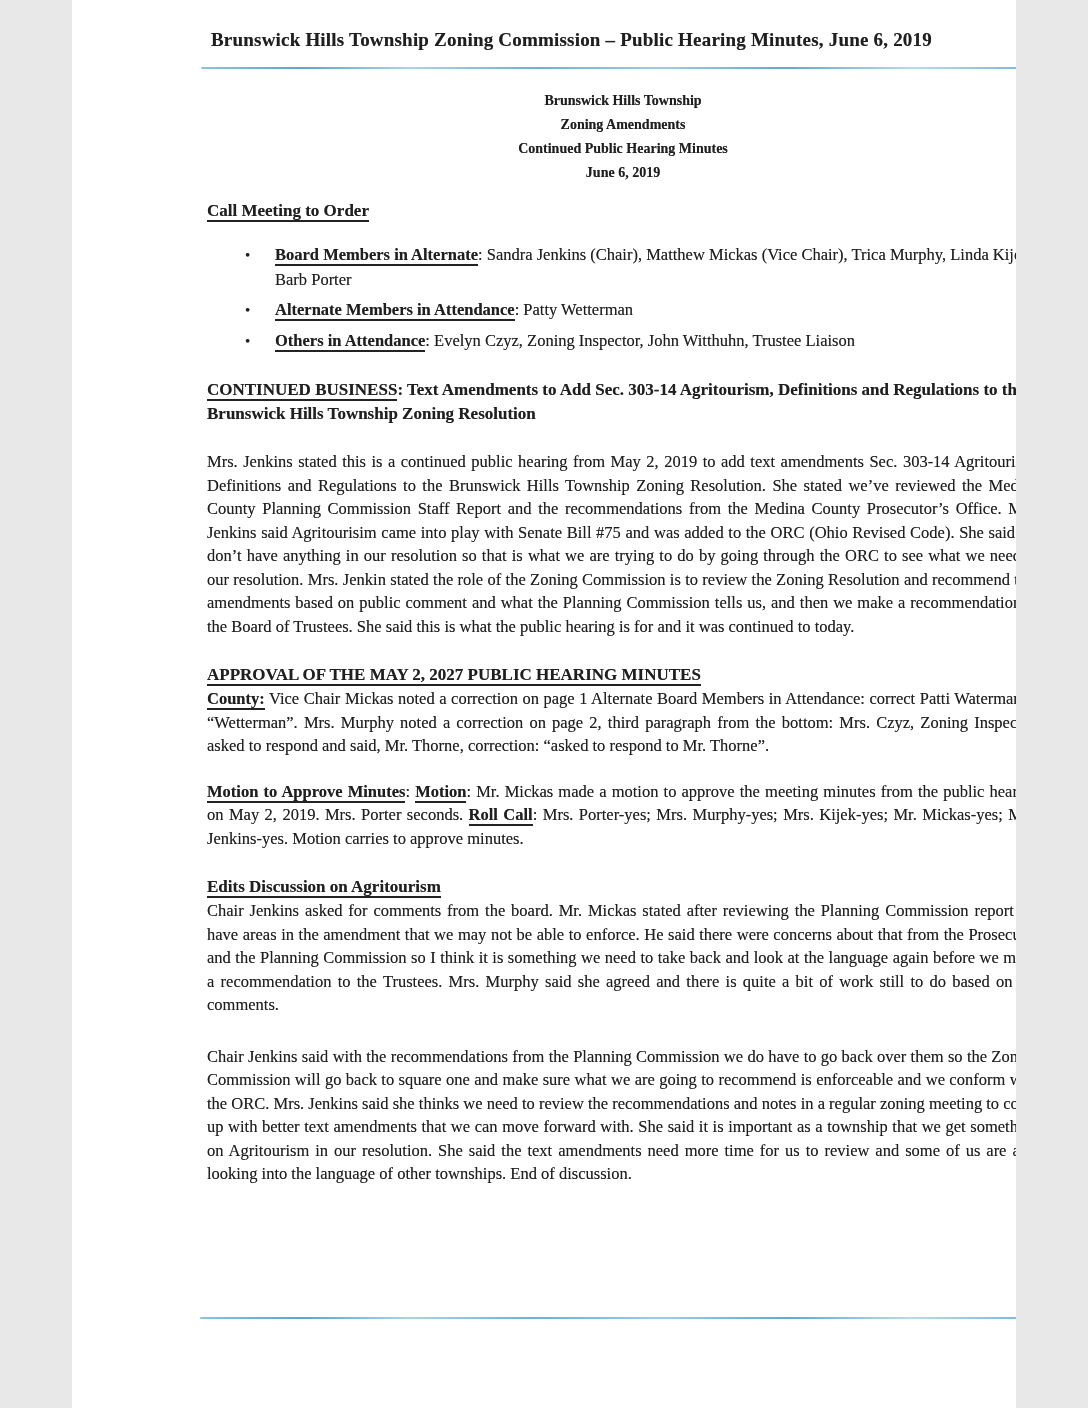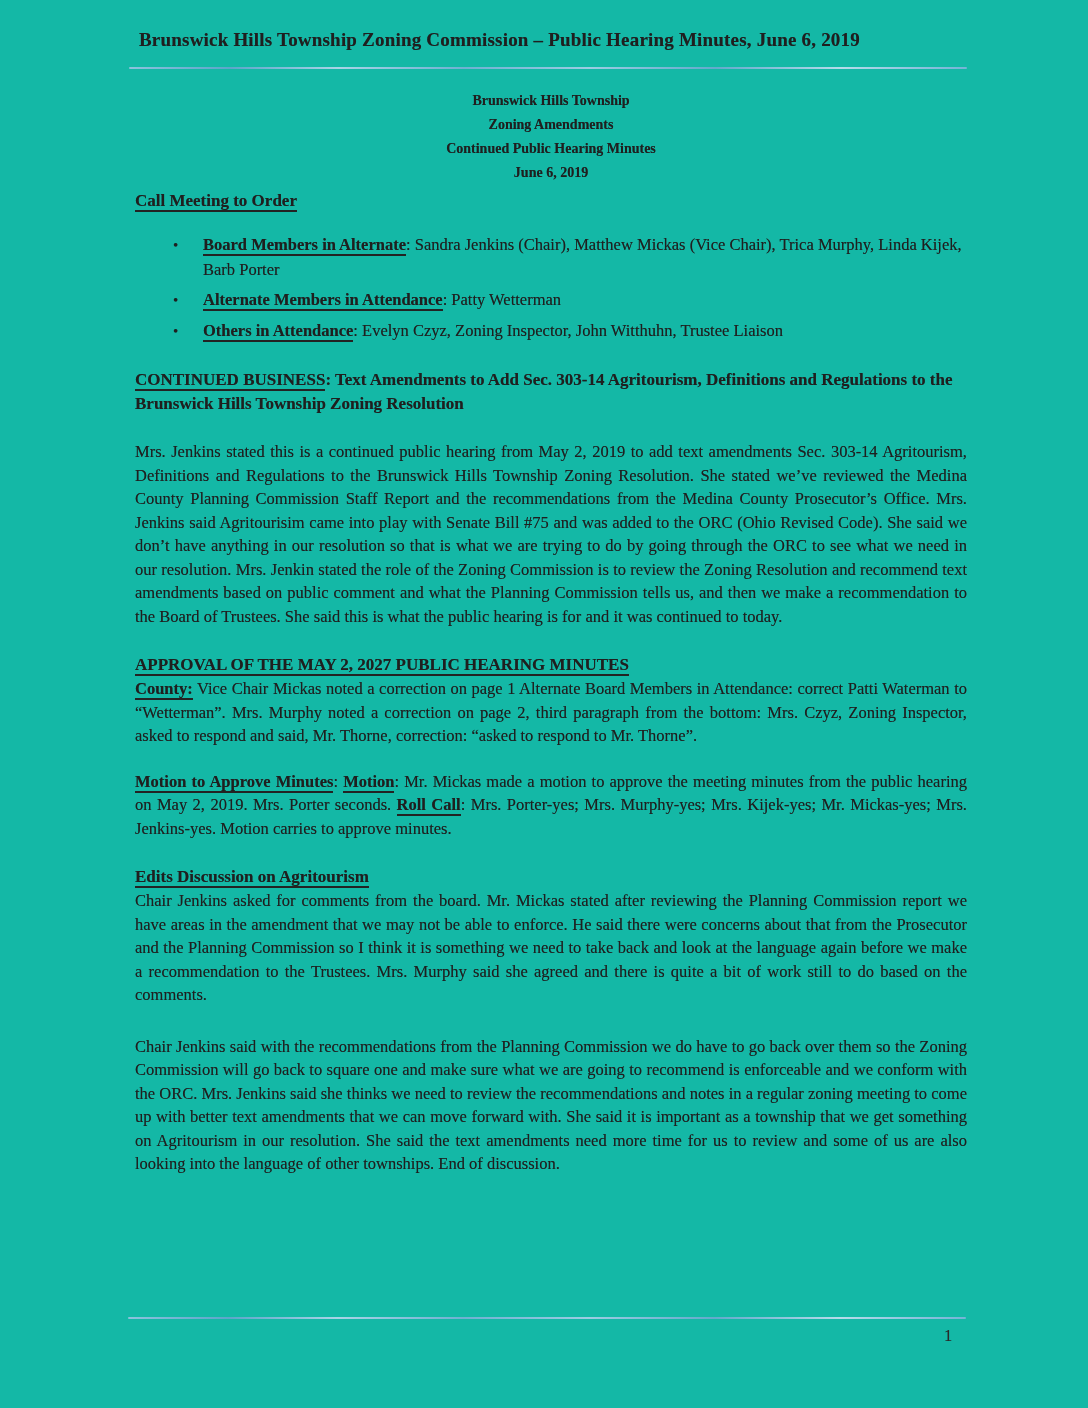--- a/index.html
+++ b/index.html
@@ -2,24 +2,24 @@
 <html><head>
 <meta charset="utf-8">
 <style>
   html, body {
     margin: 0;
     padding: 0;
     background: #e8e8e8;
   }
   .page {
     position: relative;
-    width: 1088px;
+    width: 944px;
     height: 1408px;
     margin: 0 auto;
-    background: #14b8a6;
+    background: #ffffff;
     font-family: "Liberation Serif", "DejaVu Serif", serif;
     color: #1f1f1f;
     overflow: hidden;
     text-shadow: 0 0 0.6px rgba(35,35,35,0.55);
   }
   .content {
     position: absolute;
     left: 135px;
     top: 0;
     width: 832px;
@@ -55,21 +55,21 @@
   .u {
     border-bottom: 2px solid #232323;
     padding-bottom: 0px;
   }
   p, .para {
     margin: 0;
     font-size: 16.5px;
     line-height: 23.5px;
   }
   .just { text-align: justify; }
-  .mt-sm { margin-top: 4px; }
+  .mt-sm { margin-top: 14px; }
   .mt-md { margin-top: 22px; }
   .mt-lg { margin-top: 25px; }
   .bullets {
     list-style: none;
     margin: 20px 0 0 0;
     padding: 0 0 0 36px;
   }
   .bullets li {
     position: relative;
     padding-left: 32px;

